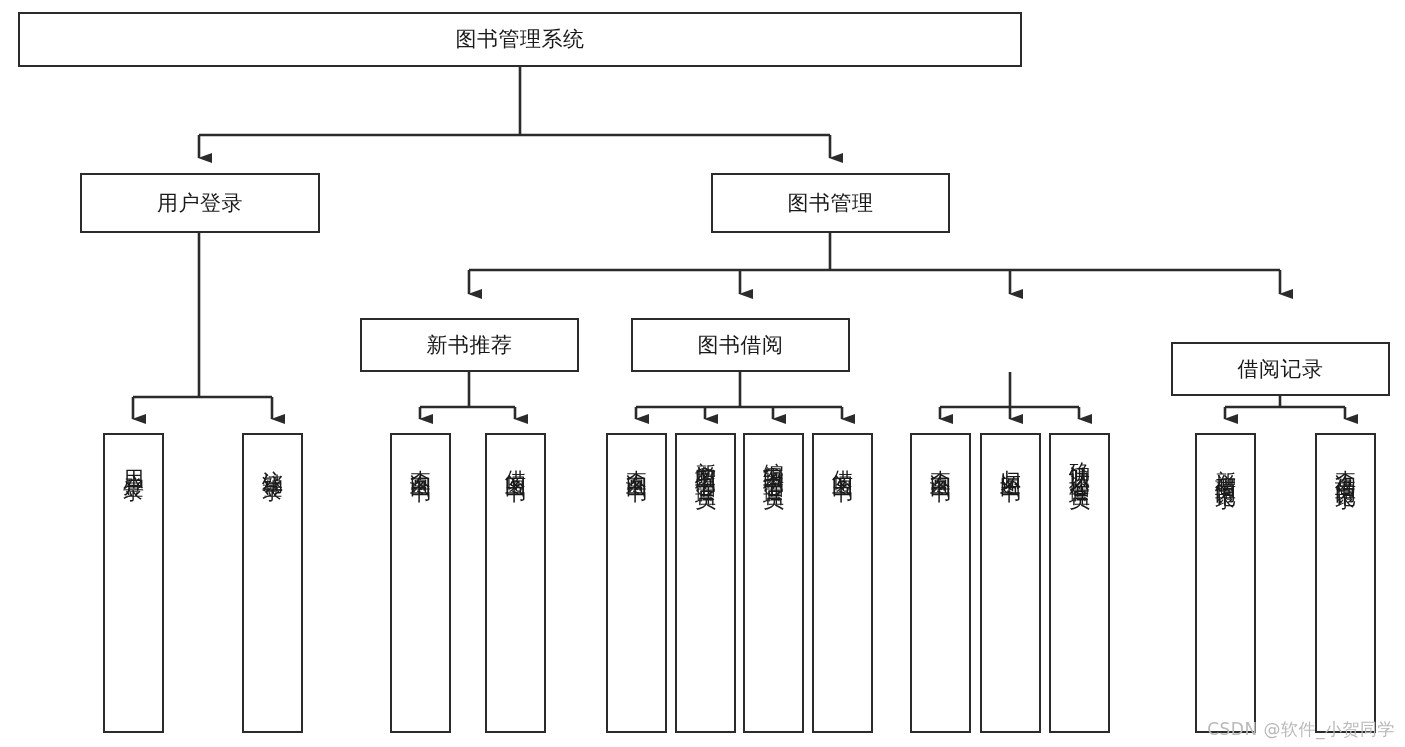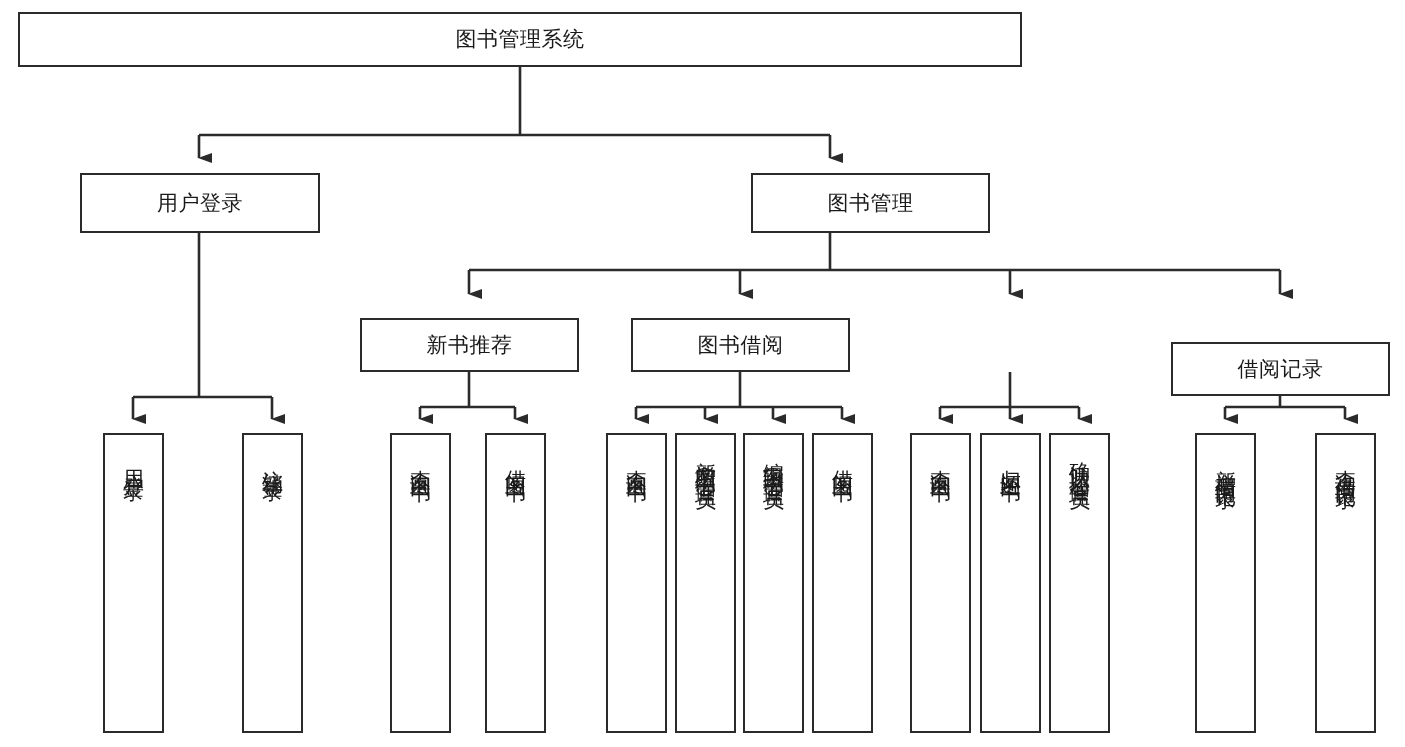--- a/index.html
+++ b/index.html
@@ -121,21 +121,21 @@
     </g>
   </svg>
 
   <div class="node-box" style="left:18px; top:12px; width:1004px; height:55px;">
     <span class="node-label">图书管理系统</span>
   </div>
 
   <div class="node-box" style="left:80px; top:173px; width:240px; height:60px;">
     <span class="node-label">用户登录</span>
   </div>
-  <div class="node-box" style="left:711px; top:173px; width:239px; height:60px;margin-left:40px;">
+  <div class="node-box" style="left:711px; top:173px; width:239px; height:60px;">
     <span class="node-label">图书管理</span>
   </div>
 
   <div class="node-box" style="left:360px; top:318px; width:219px; height:54px;">
     <span class="node-label">新书推荐</span>
   </div>
   <div class="node-box" style="left:631px; top:318px; width:219px; height:54px;">
     <span class="node-label">图书借阅</span>
   </div>
   <div class="node-box" style="left:1171px; top:318px; width:219px; height:54px;margin-top:24px;">
@@ -179,14 +179,15 @@
     <span class="node-label">确认归还（管理员）</span>
   </div>
 
   <div class="node-box vertical" style="left:1195px; top:433px; width:61px; height:300px;">
     <span class="node-label">新增借阅记录</span>
   </div>
   <div class="node-box vertical" style="left:1315px; top:433px; width:61px; height:300px;">
     <span class="node-label">查询借阅记录</span>
   </div>
 
+  <div id="watermark">CSDN @软件_小贺同学</div>
 
 </div>
 
 </body></html>

